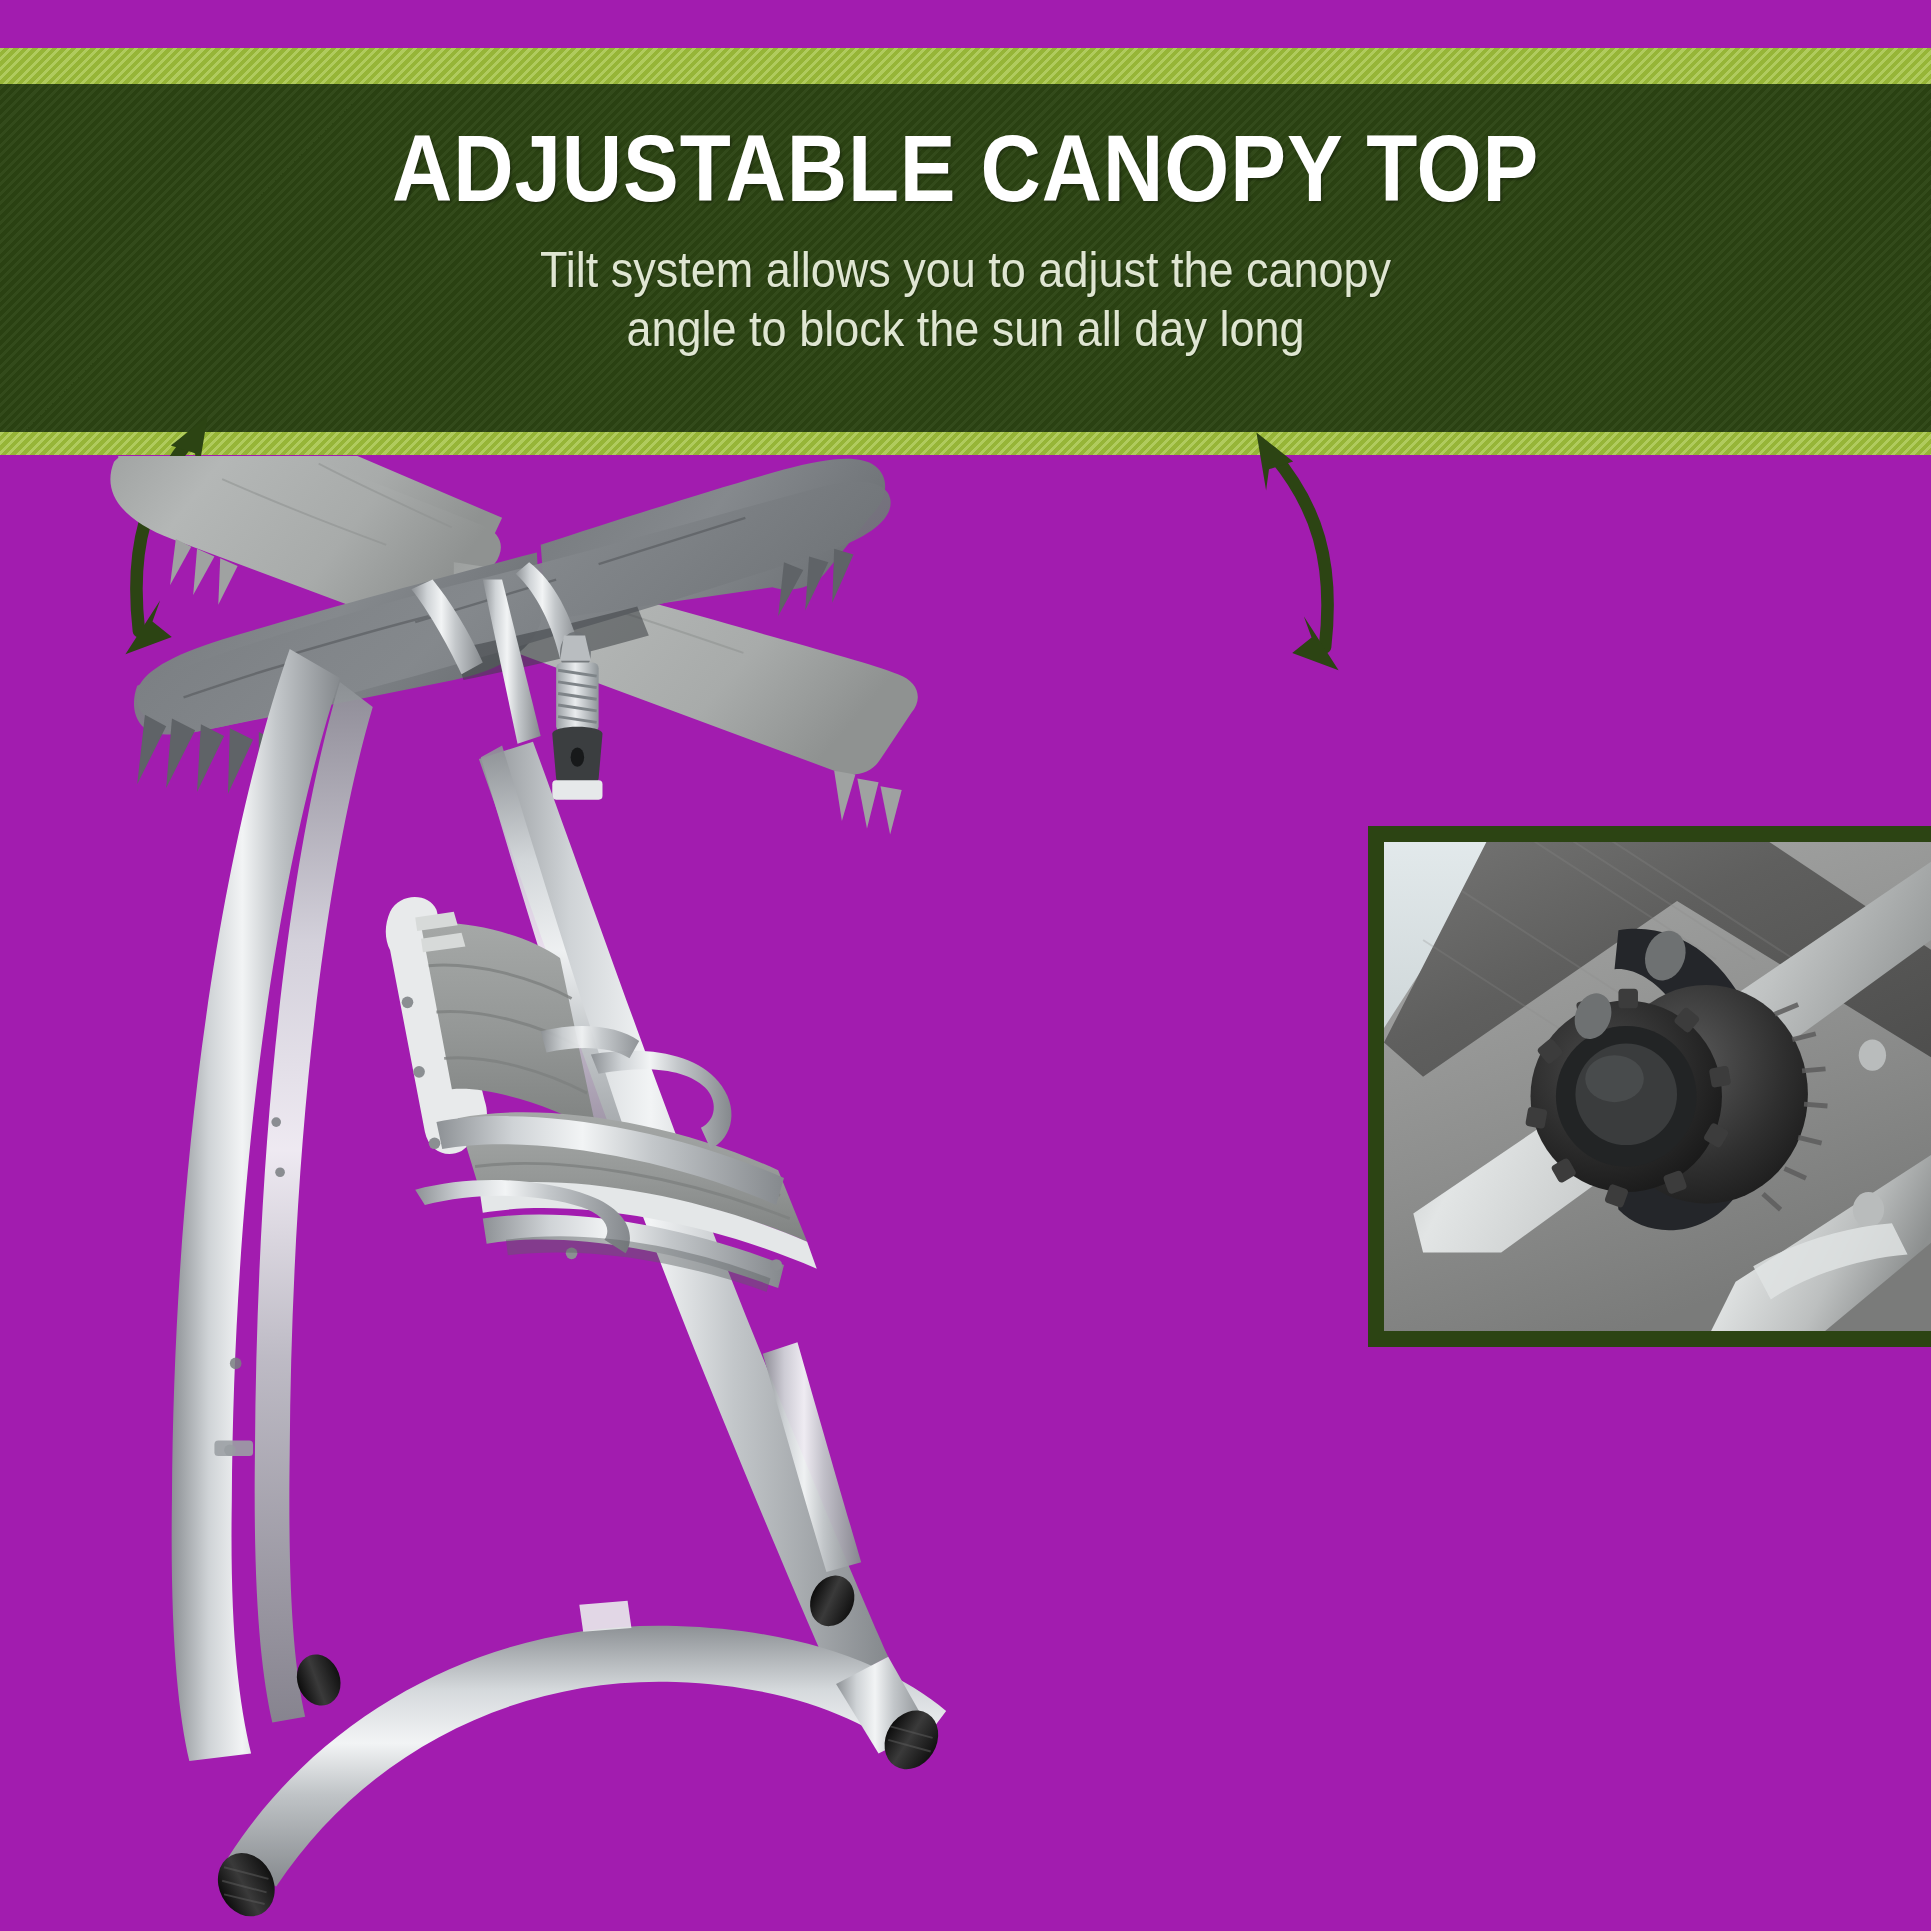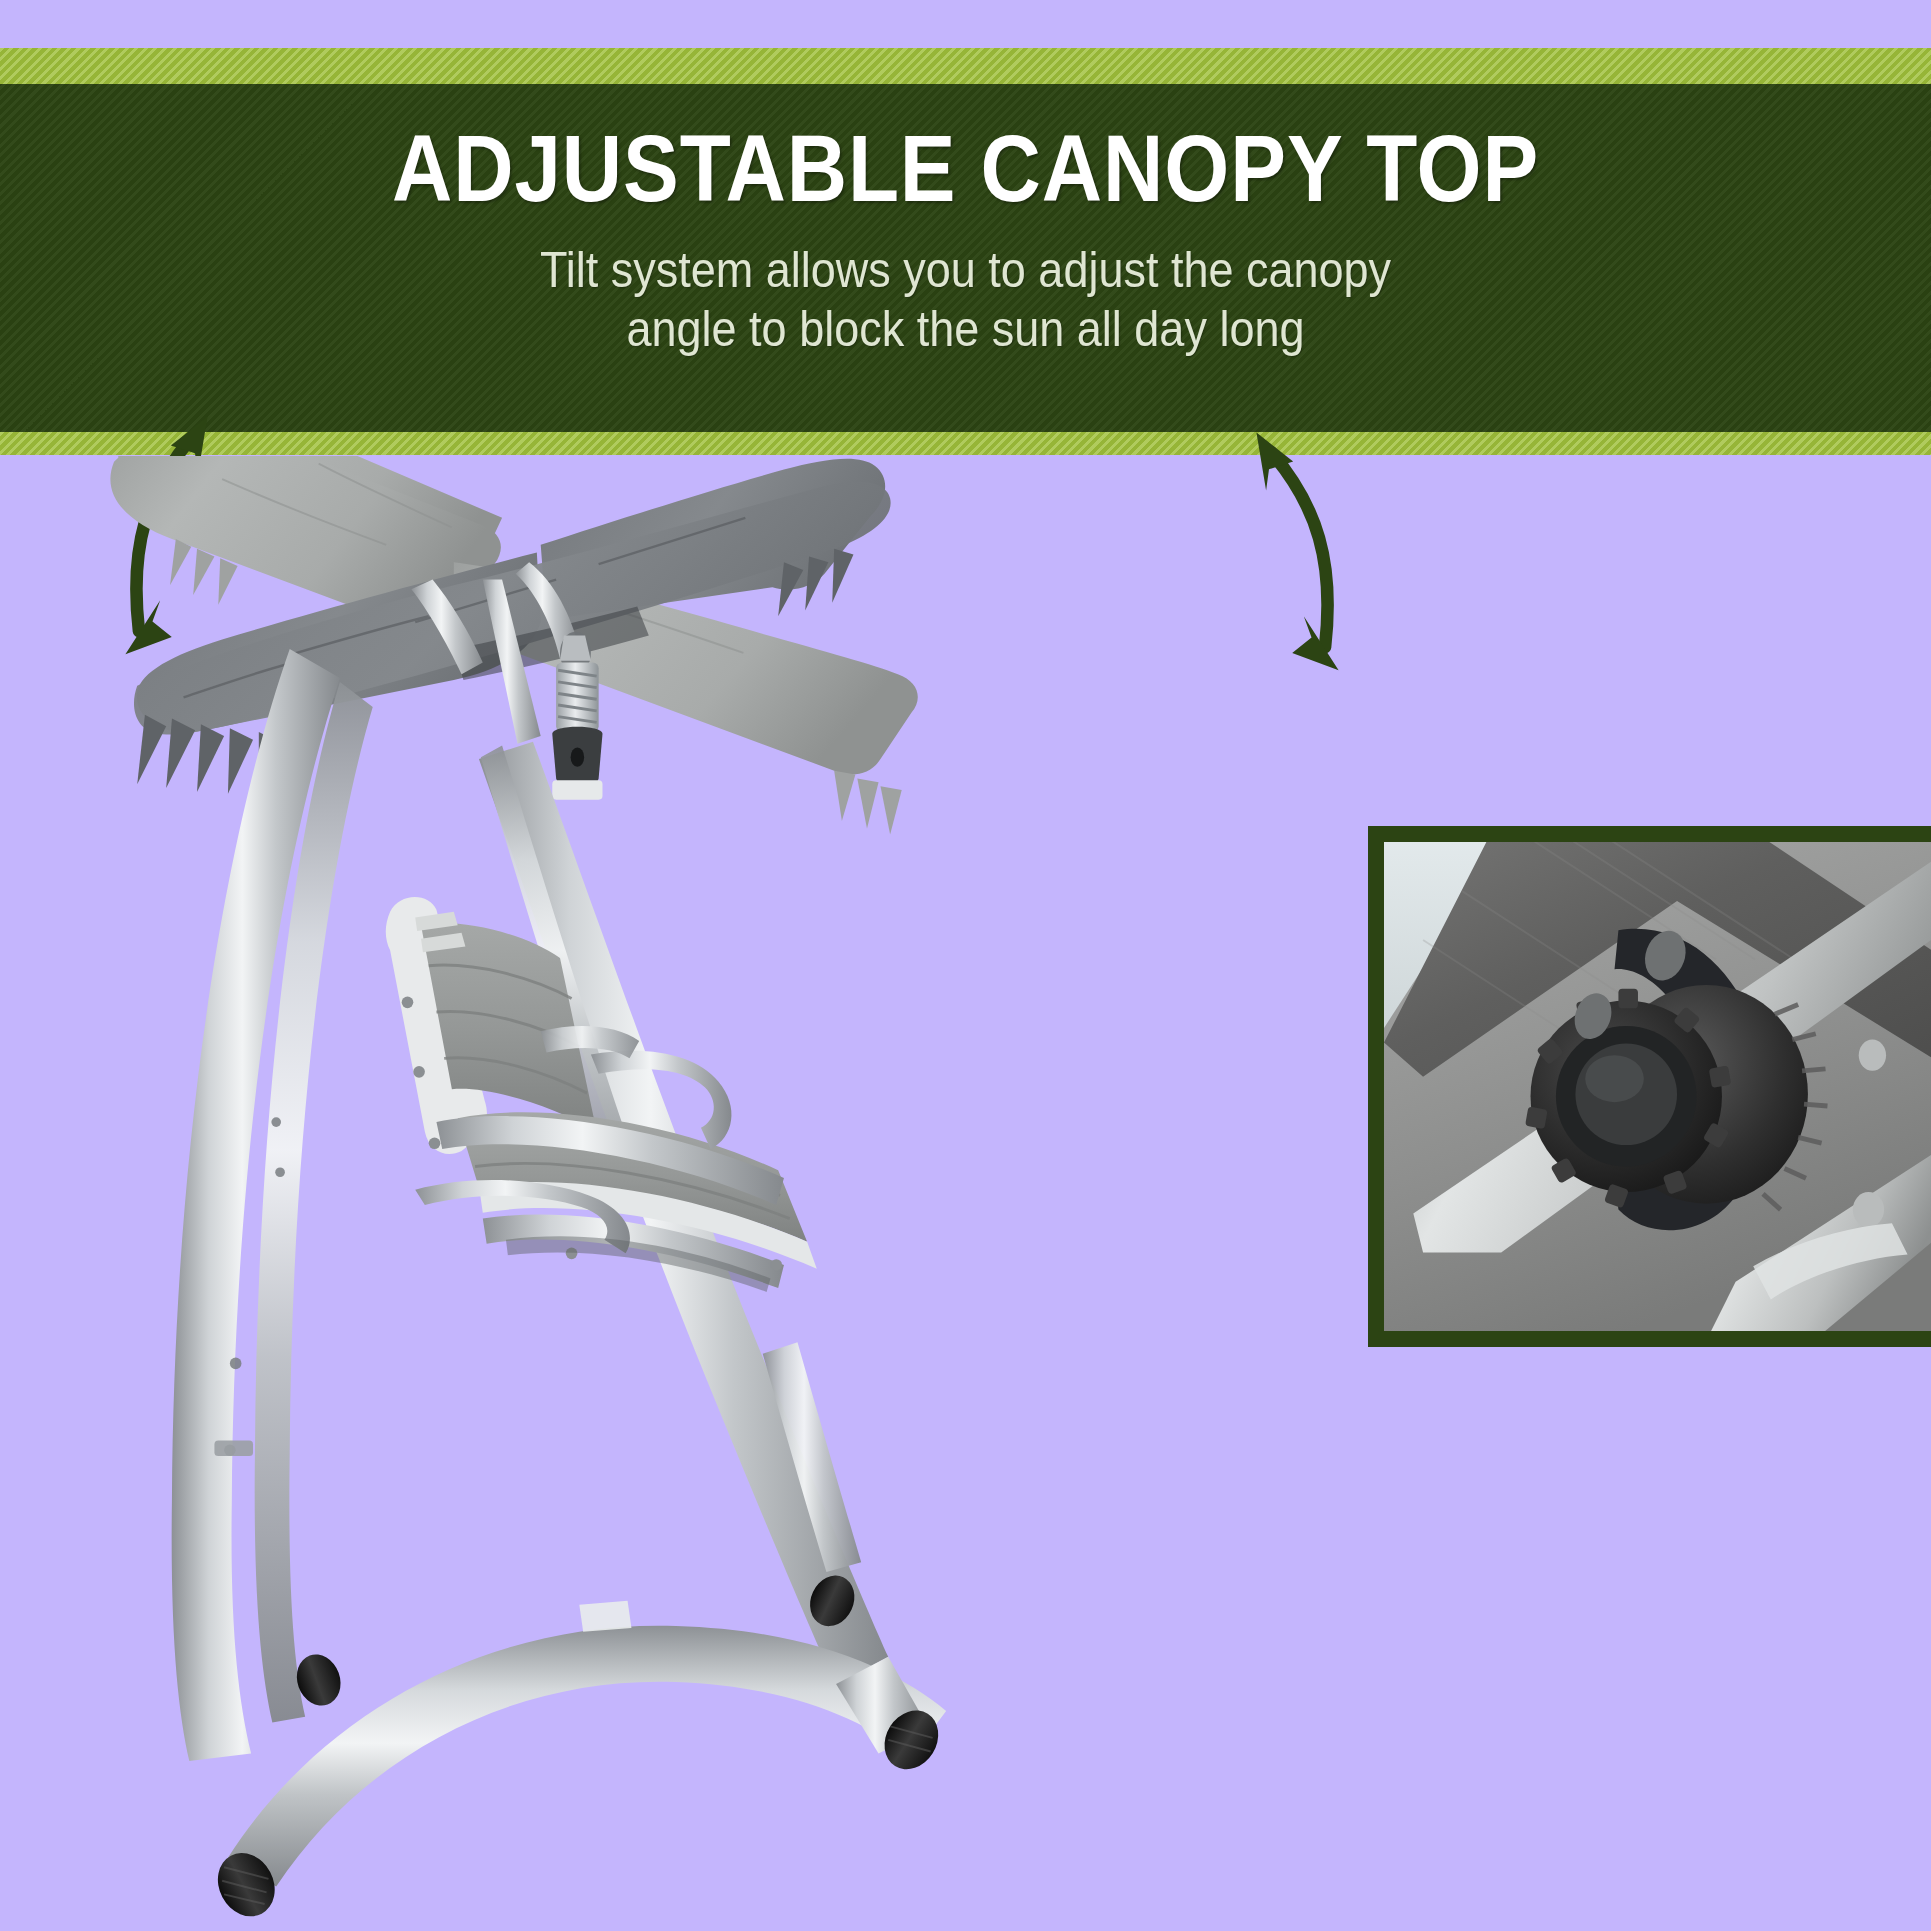--- a/index.html
+++ b/index.html
@@ -5,21 +5,21 @@
 <style>
   html, body {
     margin: 0;
     padding: 0;
     background: #ffffff;
   }
   #page {
     position: relative;
     width: 1931px;
     height: 1931px;
-    background: #c4b5fd;
+    background: #a21caf;
     overflow: hidden;
     font-family: "Liberation Sans", sans-serif;
   }
 
   
   #header-banner {
     position: absolute;
     left: 0;
     top: 48px;
     width: 1931px;

